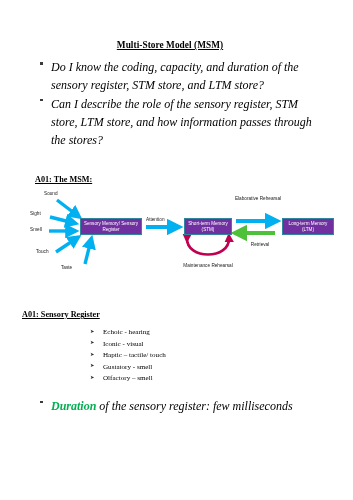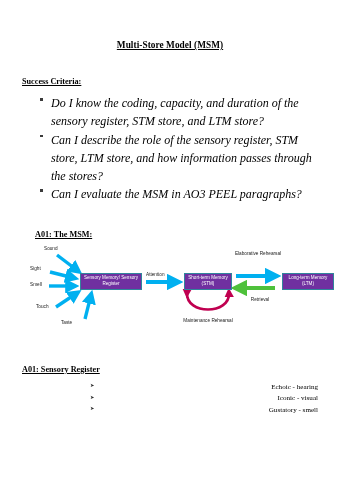--- a/index.html
+++ b/index.html
@@ -76,21 +76,20 @@
     width: 2.6px;
     height: 2.6px;
     background: #3b3b3b;
   }
 
   
   ul.arrow {
     list-style: none;
     margin: 8px 0 0 0;
     padding: 0 0 0 68px;
-    text-align: right;
   }
   ul.arrow > li {
     position: relative;
     font-size: 7.1px;
     line-height: 1.62;
     padding-left: 13px;
   }
   ul.arrow > li::before {
     content: "\27A4";
     position: absolute;
@@ -150,26 +149,24 @@
   .lab-elab    { left: 212px; top: 6px;  width: 48px; white-space: normal; }
   .lab-retr    { left: 216px; top: 52px; width: 44px; white-space: normal; }
 </style>
 </head>
 <body>
 
 <div class="page">
 
   <h1 class="doc-title">Multi-Store Model (MSM)</h1>
 
-  <div class="heading h-success">Success Criteria:</div>
 
   <ul class="sq">
     <li>Do I know the coding, capacity, and duration of the sensory register, STM store, and LTM store?</li>
     <li>Can I describe the role of the sensory register, STM store, LTM store, and how information passes through the stores?</li>
-    <li>Can I evaluate the MSM in AO3 PEEL paragraphs?</li>
   </ul>
 
   <div class="heading h-msm">A01: The MSM:</div>
 
   <div class="diagram">
 
     <svg width="320" height="96" viewBox="0 0 320 96">
       <defs>
         <marker id="ah-blue" markerWidth="4.2" markerHeight="4.2" refX="2.6" refY="2.1" orient="auto">
           <path d="M0,0 L4.2,2.1 L0,4.2 z" fill="#00b0f0"></path>
@@ -230,19 +227,22 @@
     <div class="dlabel lab-elab">Elaborative Rehearsal</div>
     <div class="dlabel lab-retr">Retrieval</div>
   </div>
 
   <div class="heading h-sensory">A01: Sensory Register </div>
 
 
   <ul class="arrow">
     <li>Echoic - hearing</li>
     <li>Iconic - visual</li>
+    <li>Haptic – tactile/ touch</li>
     <li>Gustatory - smell</li>
+    <li>Olfactory – smell</li>
   </ul>
 
   <ul class="sq" style="margin-top:12px;">
+    <li><span class="kw-duration">Duration</span><span> of the sensory register: few milliseconds</span></li>
   </ul>
 
 </div>
 
 </body></html>

